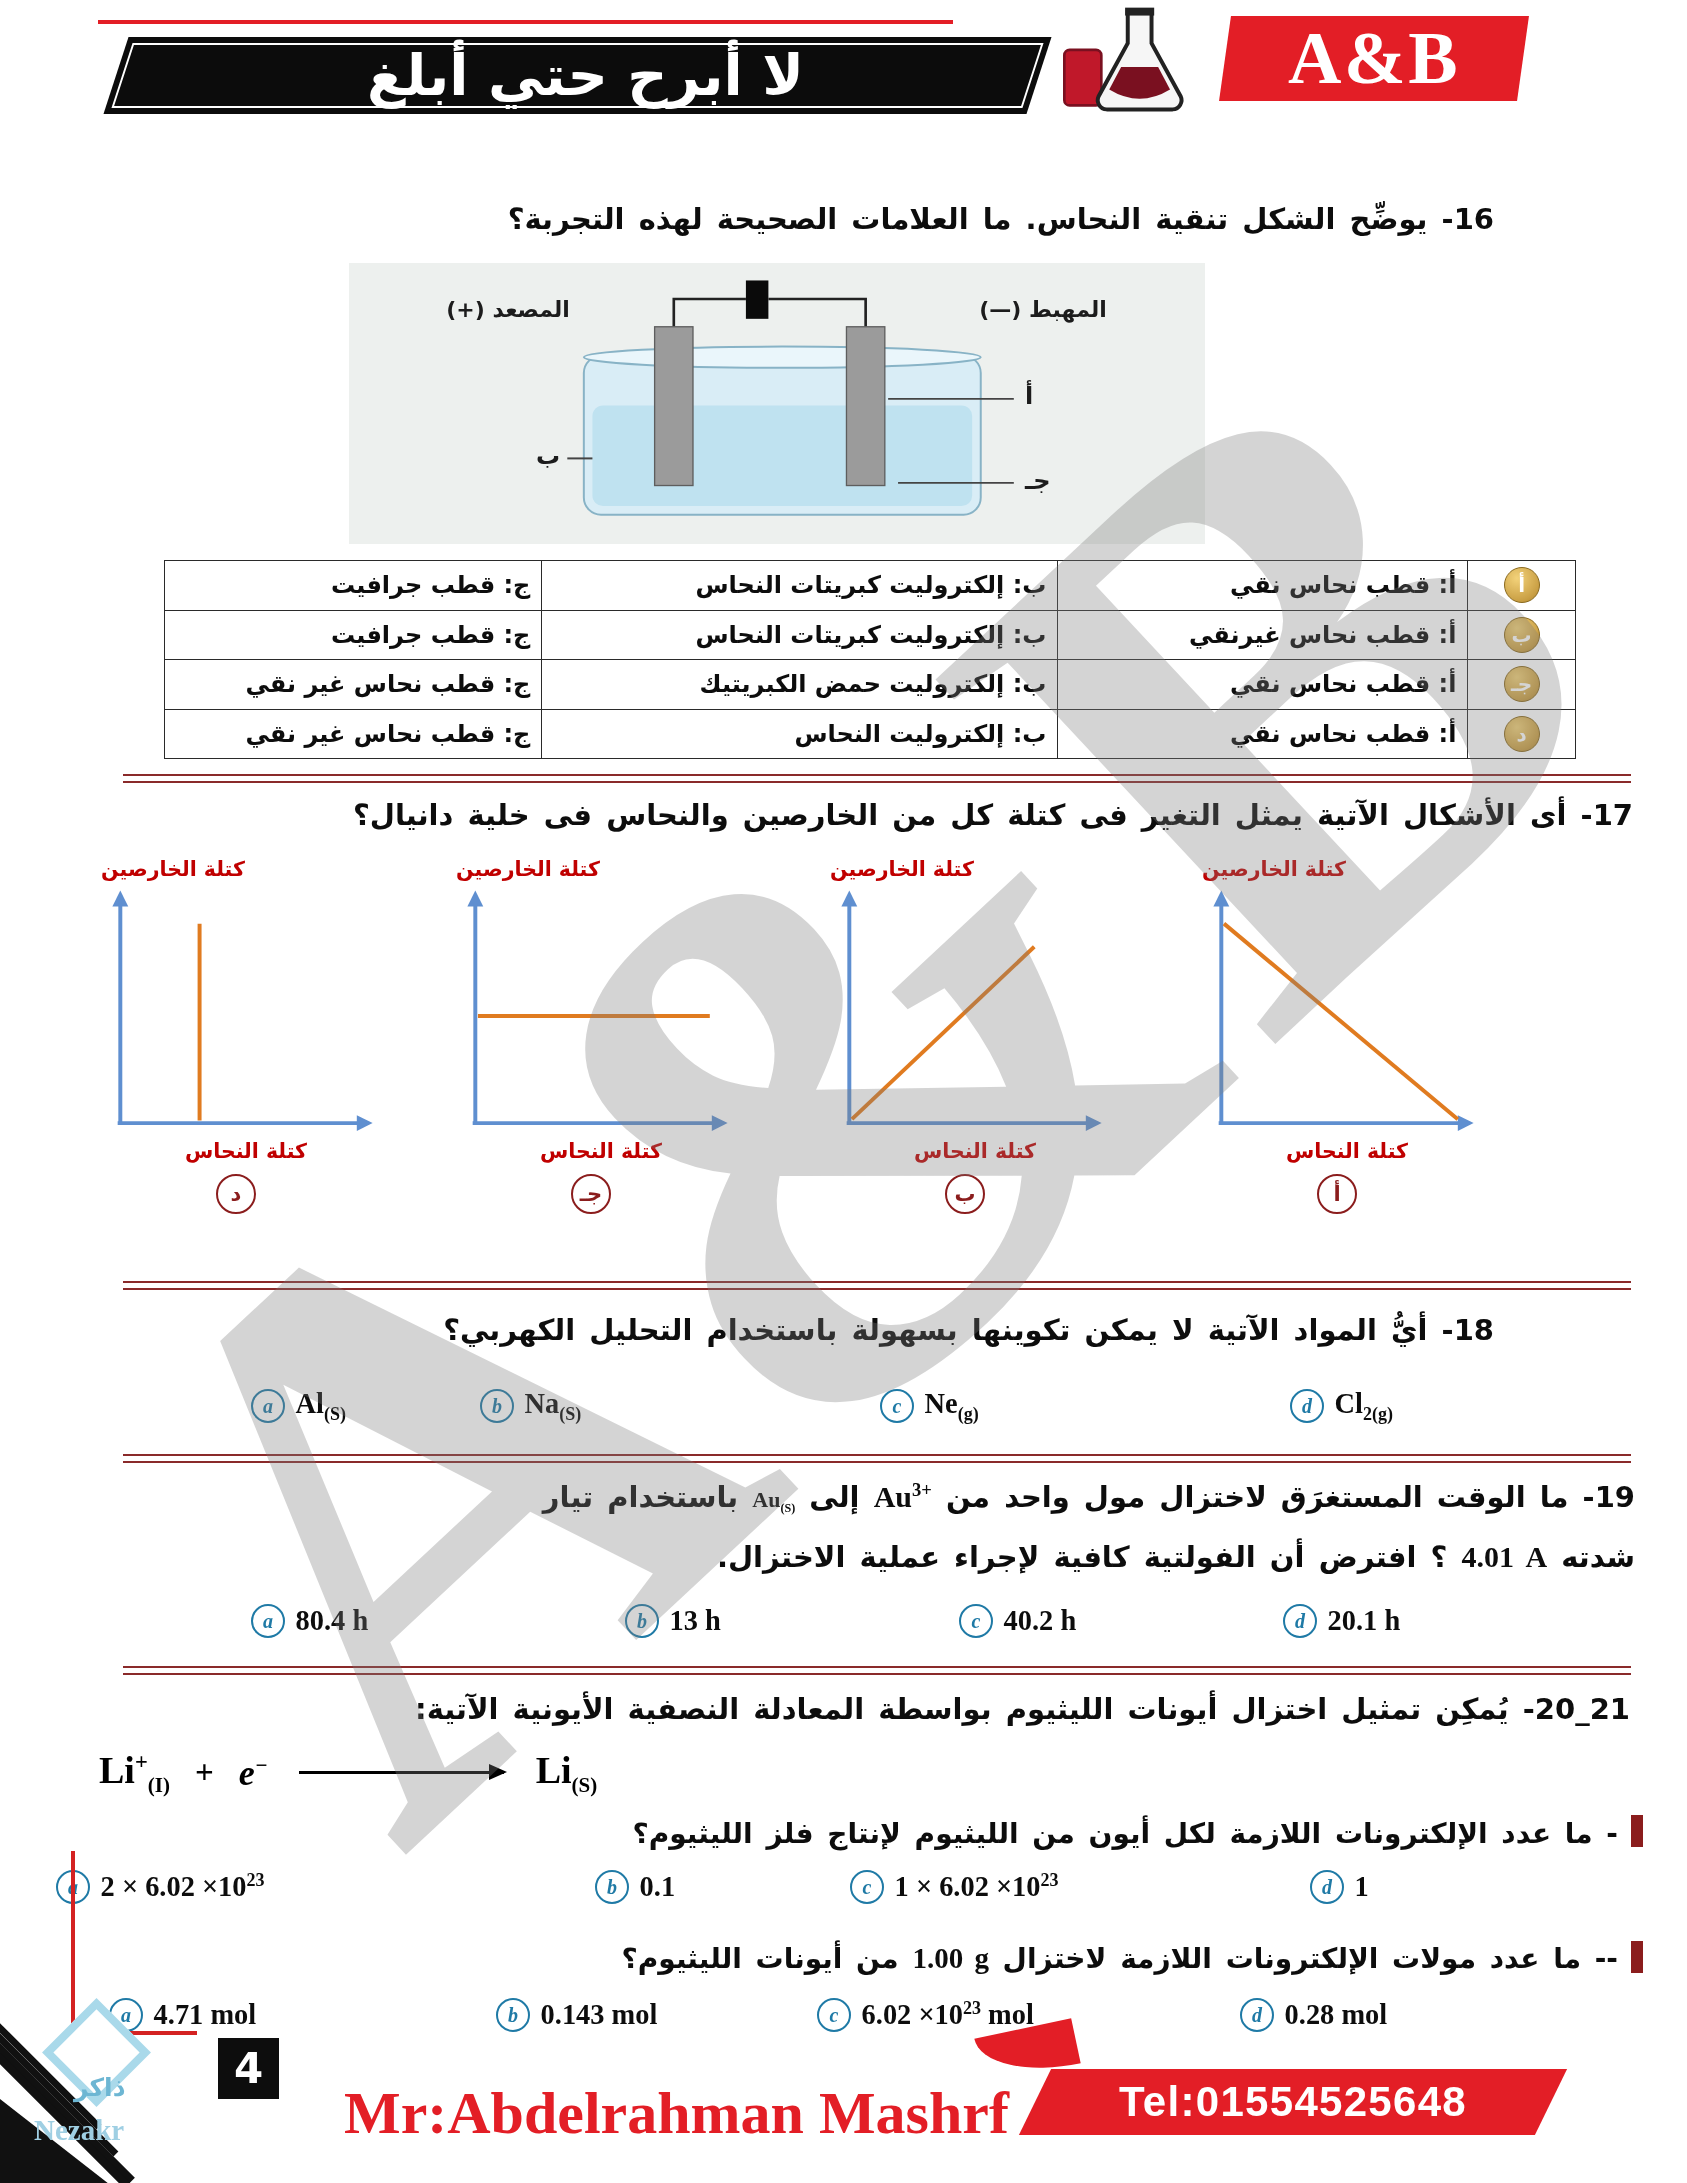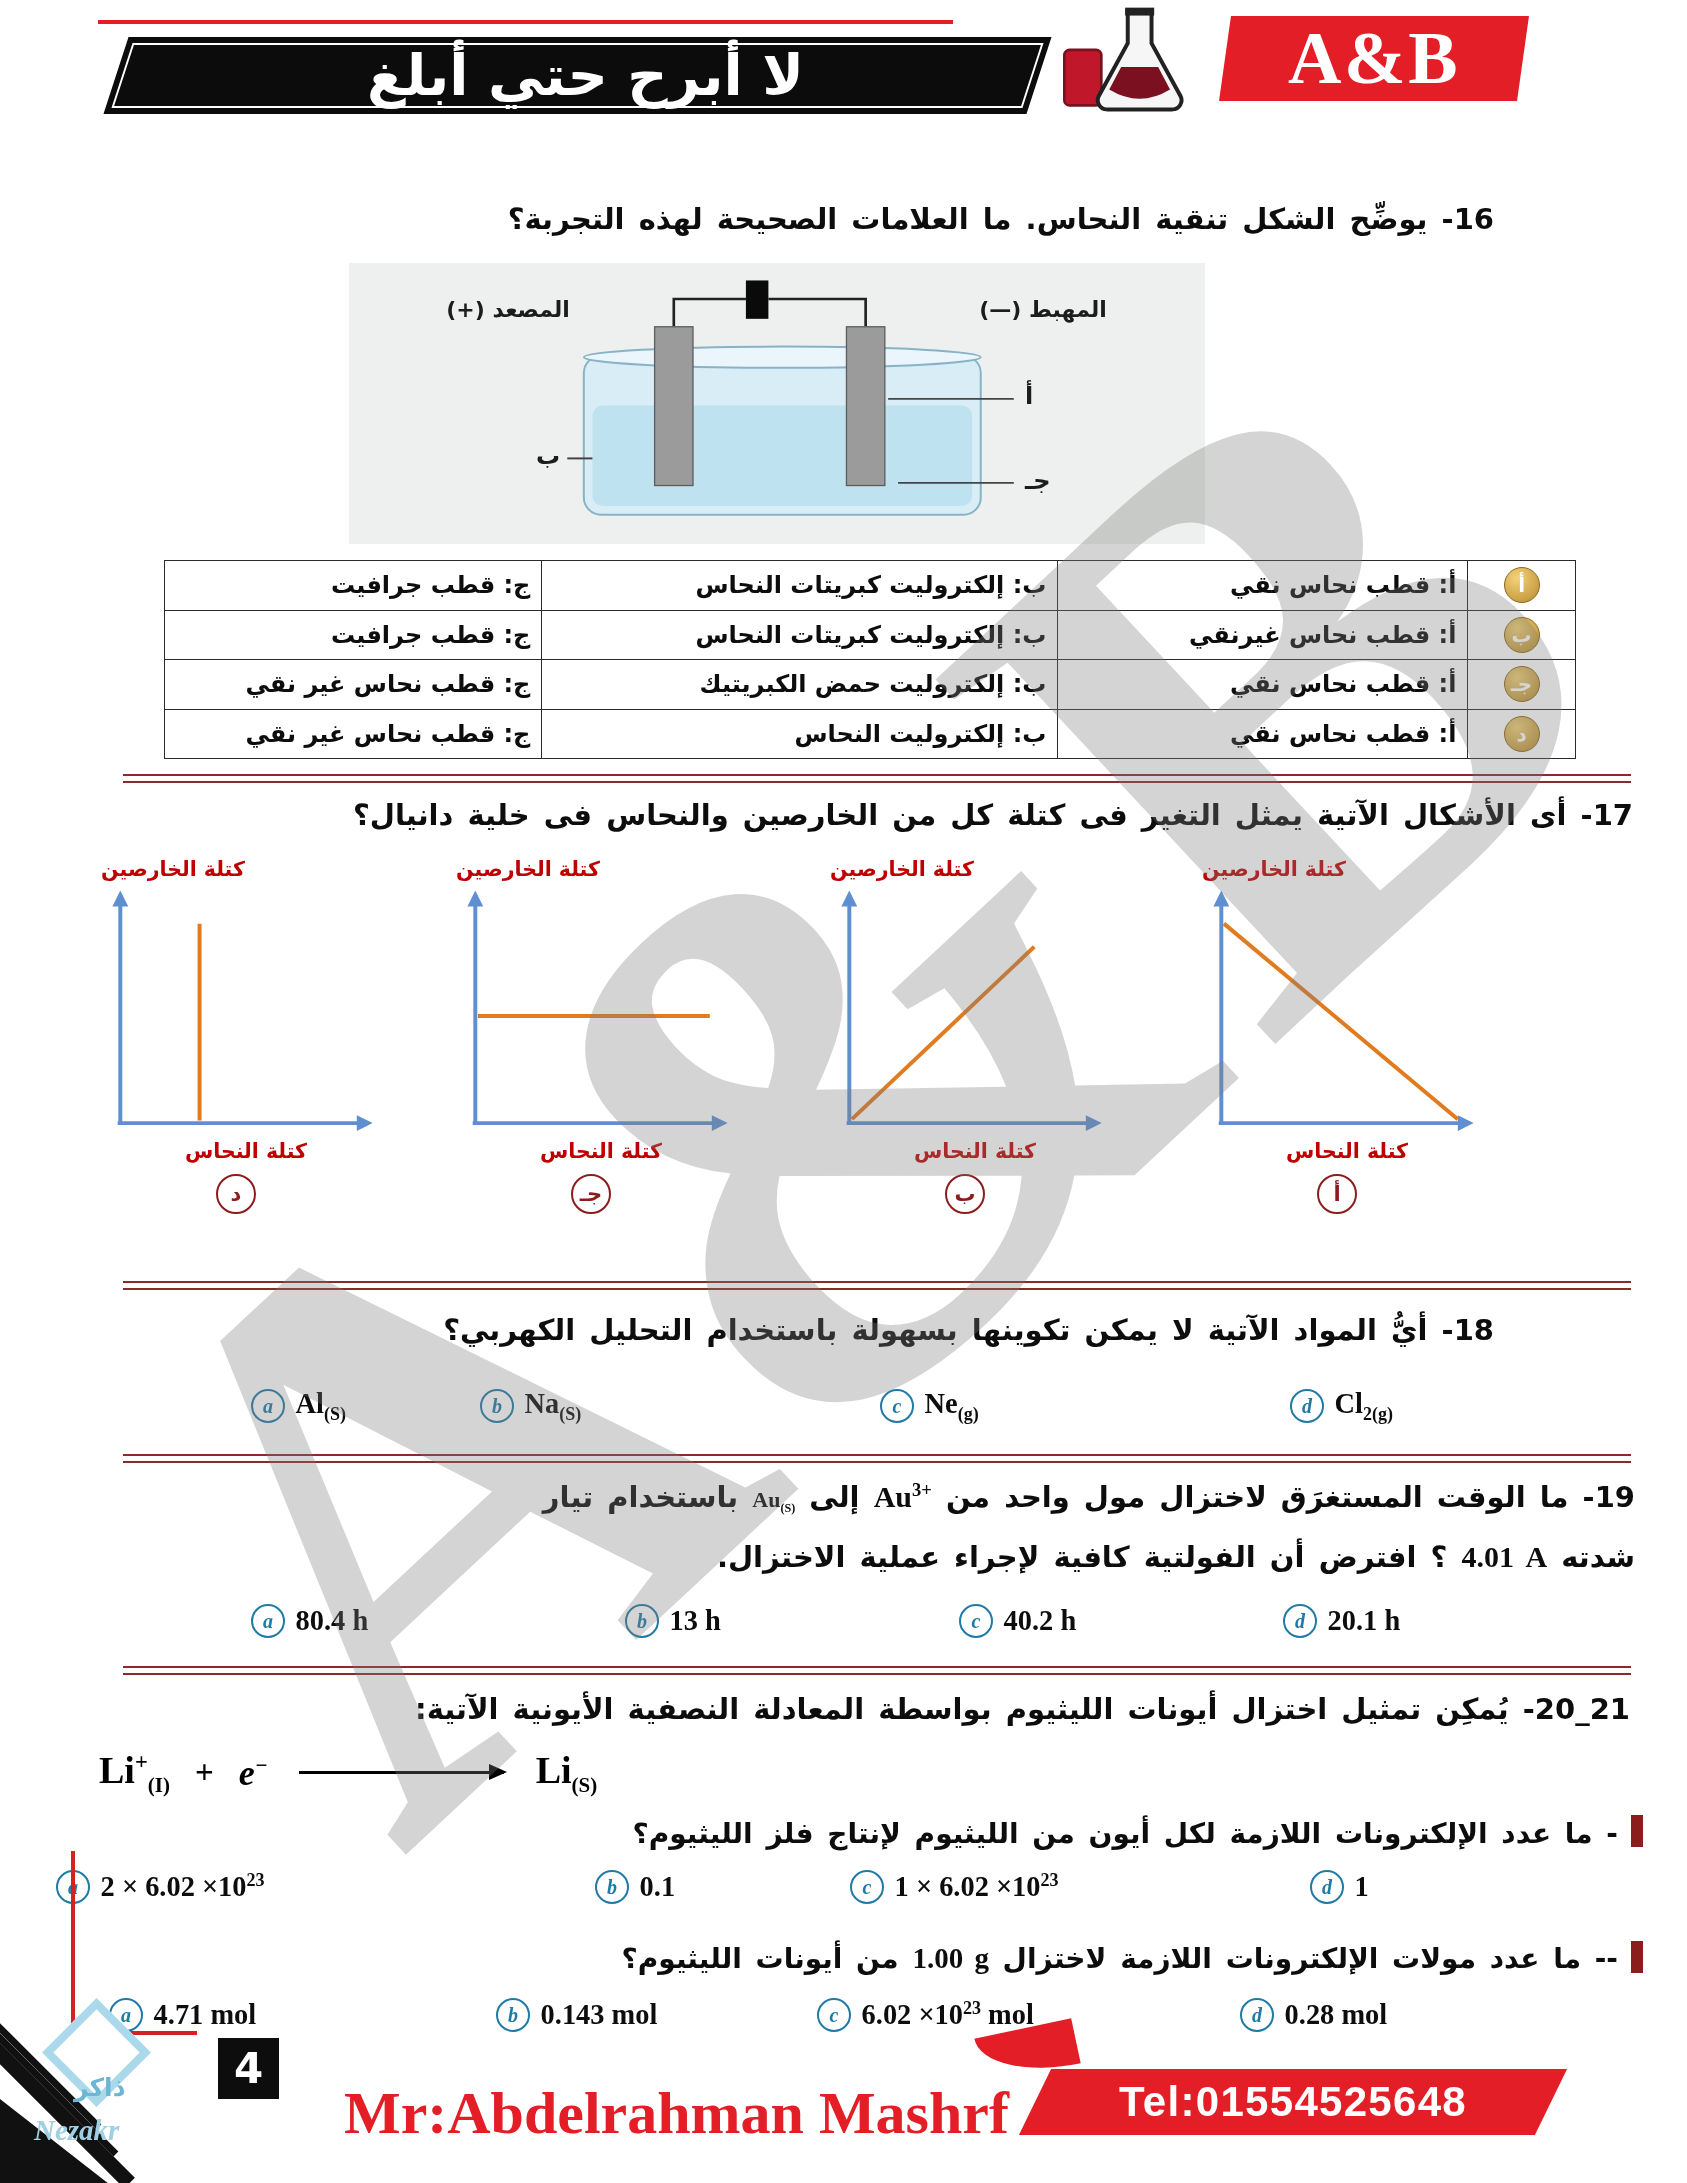--- a/index.html
+++ b/index.html
@@ -77,21 +77,21 @@
   .red-hline{position:absolute;left:71px;top:2031px;width:126px;height:4px;background:#d42222;}
 
   
   .stripe{position:absolute;background:#111;transform:rotate(45deg);}
   .corner-tri{position:absolute;left:0;top:2099px;width:0;height:0;
               border-left:109px solid #111;border-top:85px solid transparent;}
   .nz-diamond{position:absolute;left:58px;top:2014px;width:61px;height:61px;border:8px solid #a9d9ea;
               transform:rotate(45deg);background:#fff;z-index:6;}
   .nz-ar{position:absolute;left:74px;top:2032px;font-size:25px;font-weight:bold;color:#6db6d3;z-index:7;margin-top:41px;}
   .nz-en{position:absolute;left:34px;top:2114px;font-family:"Liberation Serif","DejaVu Serif",serif;
-         font-style:italic;font-size:29px;font-weight:bold;color:#9fcfe3;z-index:7;}
+         font-size:29px;font-weight:bold;color:#9fcfe3;z-index:7;}
   .page-num-box{position:absolute;left:218px;top:2038px;width:61px;height:61px;background:#0d0d0d;
                 display:flex;align-items:center;justify-content:center;z-index:6;}
   .page-num{color:#fff;font-size:42px;font-weight:bold;}
   .teacher{position:absolute;left:344px;top:2079px;font-family:"Liberation Serif","DejaVu Serif",serif;
            font-weight:bold;font-size:60px;color:#e31e26;white-space:nowrap;}
   .tel-shape{position:absolute;left:1035px;top:2069px;width:516px;height:66px;background:#e31e26;
              transform:skewX(-26deg);}
   .tel-swoosh{position:absolute;left:978px;top:2028px;width:99px;height:46px;background:#e31e26;
               border-radius:0 0 0 100%;transform:rotate(-12deg);}
   .tel-text{position:absolute;left:1035px;top:2069px;width:516px;height:66px;display:flex;align-items:center;

